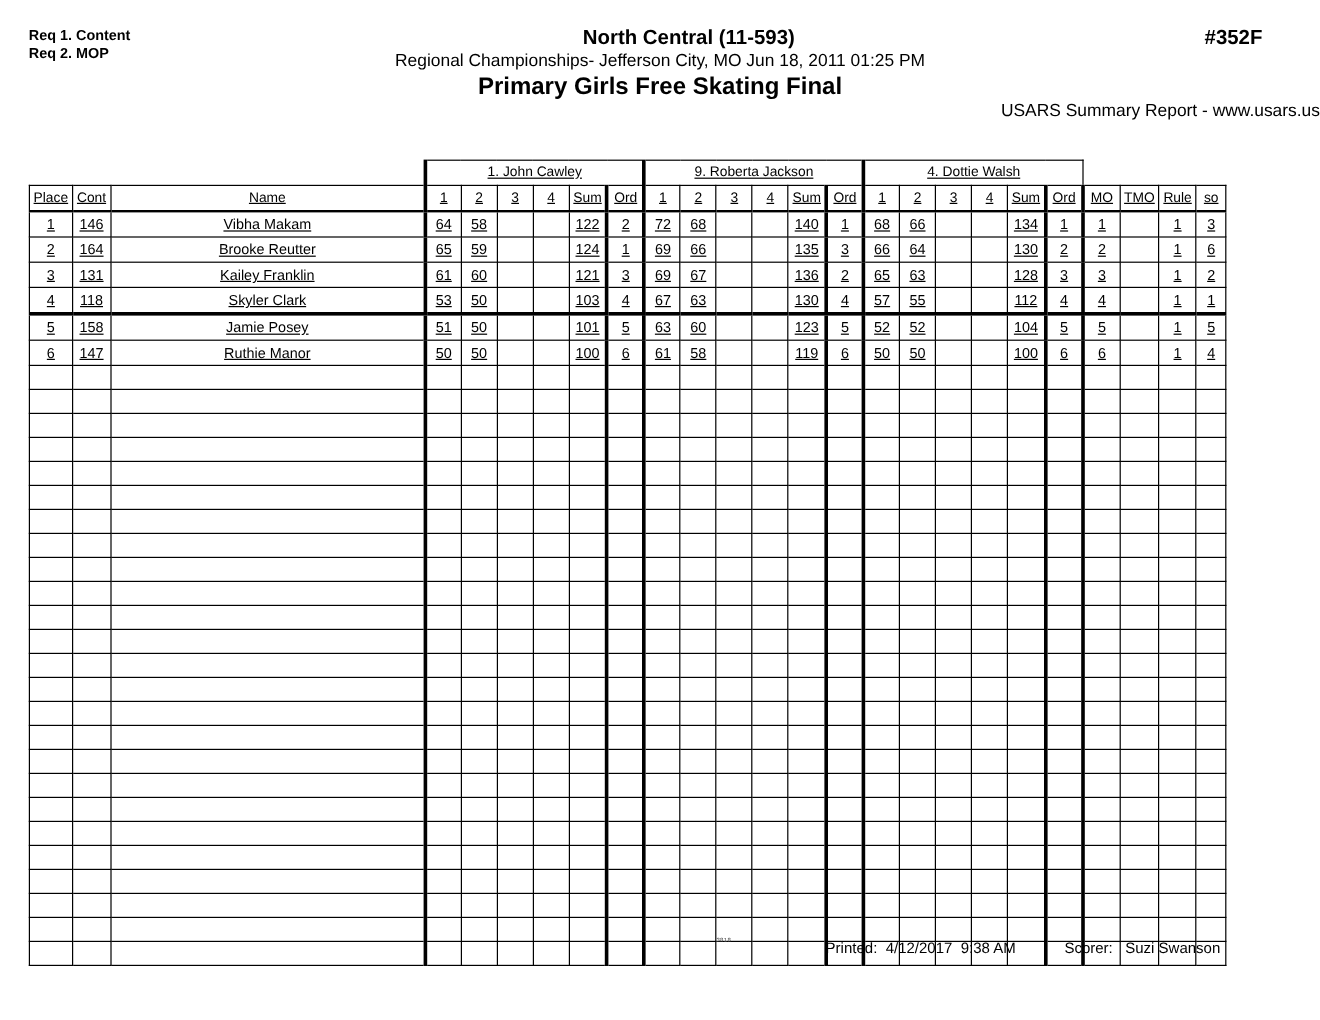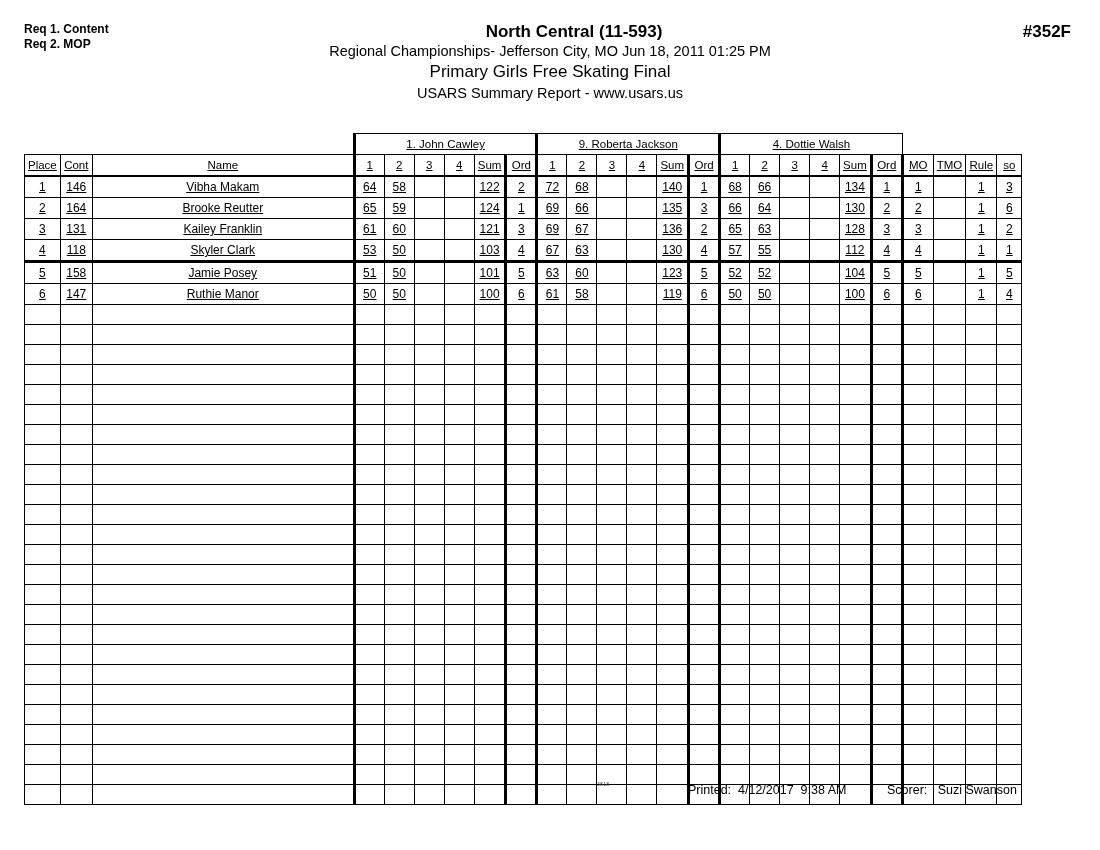--- a/index.html
+++ b/index.html
@@ -39,33 +39,34 @@
     font-size: 17px;
     font-weight: bold;
     line-height: 20px;
     padding-left: 48px;
   }
   #event-subtitle {
     font-size: 14.5px;
     line-height: 19px;
   }
   #report-title {
-    font-size: 17px;
-    font-weight: normal;
+    font-size: 20px;
+    font-weight: bold;
     line-height: 22px;
   }
   #report-source {
     font-size: 14.5px;
     line-height: 20px;
+    text-align: right;
   }
 
   
   #sheet-code {
     position: absolute;
-    right: 29px;
+    right: 48px;
     top: 22px;
     font-size: 17px;
     font-weight: bold;
   }
 
   
   #results-table {
     position: absolute;
     left: 24px;
     top: 133px;

